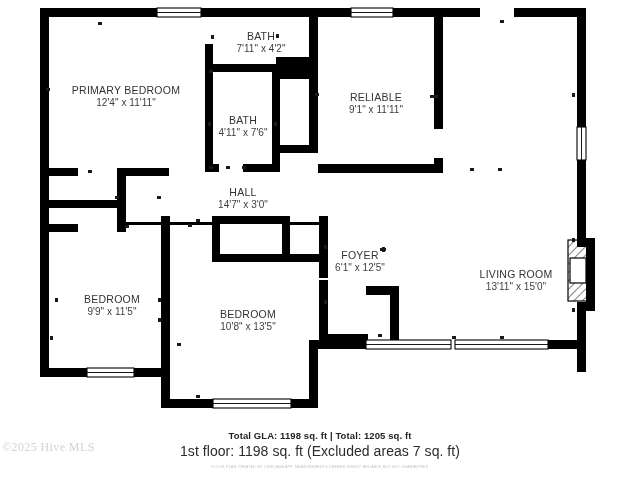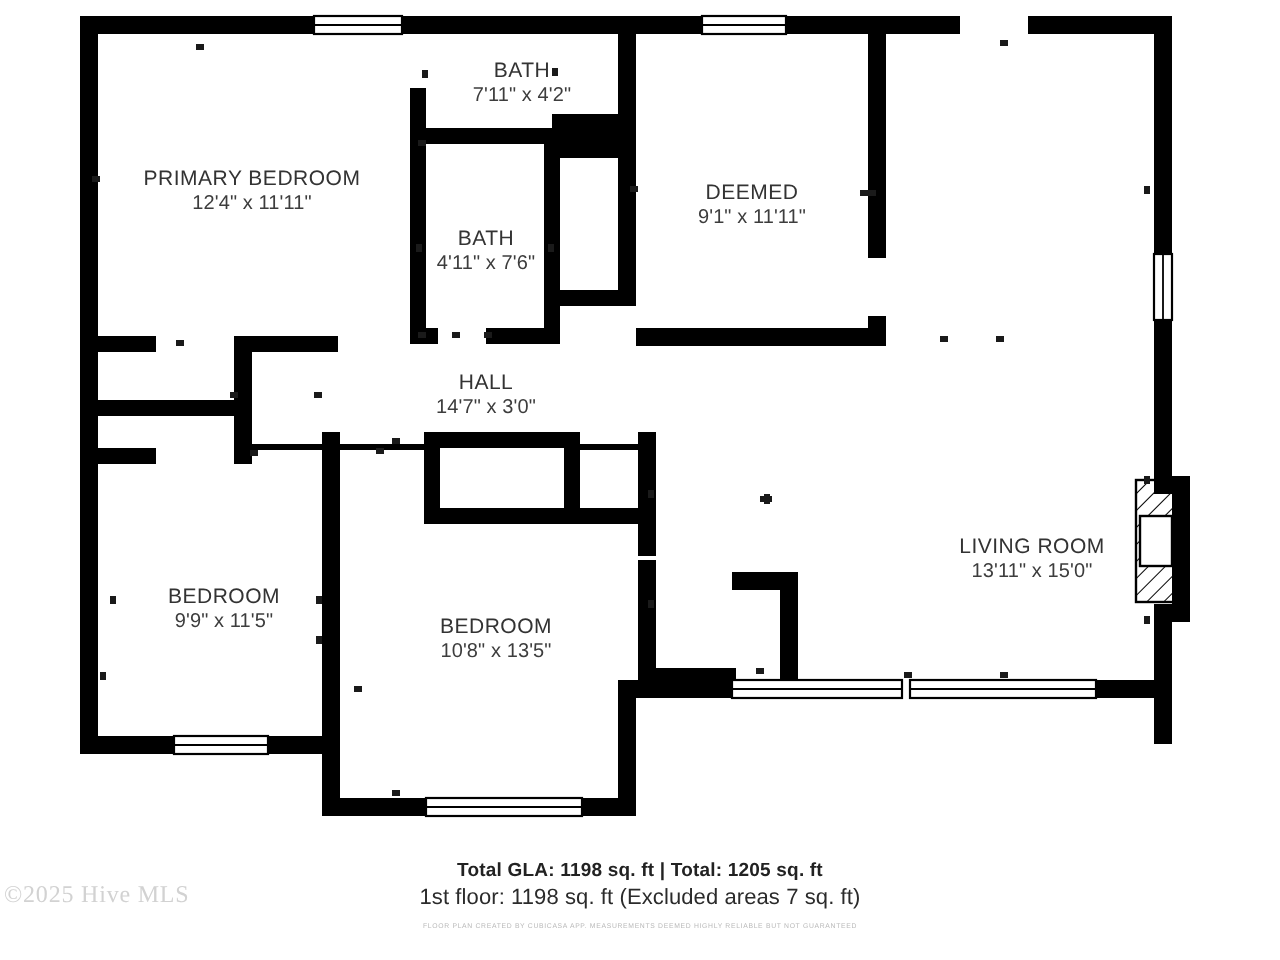--- a/index.html
+++ b/index.html
@@ -57,21 +57,21 @@
     width: 640px;
     text-align: center;
   }
   #footer .line1 {
     font-size: 9.5px;
     font-weight: bold;
     color: #222222;
     letter-spacing: 0.1px;
   }
   #footer .line2 {
-    font-size: 11px;
+    font-size: 14px;
     color: #2b2b2b;
     margin-top: 2px;
     letter-spacing: 0.05px;
     text-align: center;
   }
   #footer .line3 {
     font-size: 3.4px;
     color: #b9b9b9;
     margin-top: 6px;
     letter-spacing: 0.35px;
@@ -291,30 +291,34 @@
     <span class="rname">BATH</span>
     <span class="rdim">7'11" x 4'2"</span>
   </div>
 
   <div class="room-label" style="left:243px; top:126px;">
     <span class="rname">BATH</span>
     <span class="rdim">4'11" x 7'6"</span>
   </div>
 
   <div class="room-label" style="left:376px; top:103px;">
-    <span class="rname">DEEMED</span>
+    <span class="rname">RELIABLE</span>
     <span class="rdim">9'1" x 11'11"</span>
   </div>
 
 
   <div class="room-label" style="left:243px; top:198px;">
     <span class="rname">HALL</span>
     <span class="rdim">14'7" x 3'0"</span>
   </div>
 
+  <div class="room-label" style="left:360px; top:261px;">
+    <span class="rname">FOYER</span>
+    <span class="rdim">6'1" x 12'5"</span>
+  </div>
 
   <div class="room-label" style="left:516px; top:280px;">
     <span class="rname">LIVING ROOM</span>
     <span class="rdim">13'11" x 15'0"</span>
   </div>
 
   <div class="room-label" style="left:112px; top:305px;">
     <span class="rname">BEDROOM</span>
     <span class="rdim">9'9" x 11'5"</span>
   </div>

